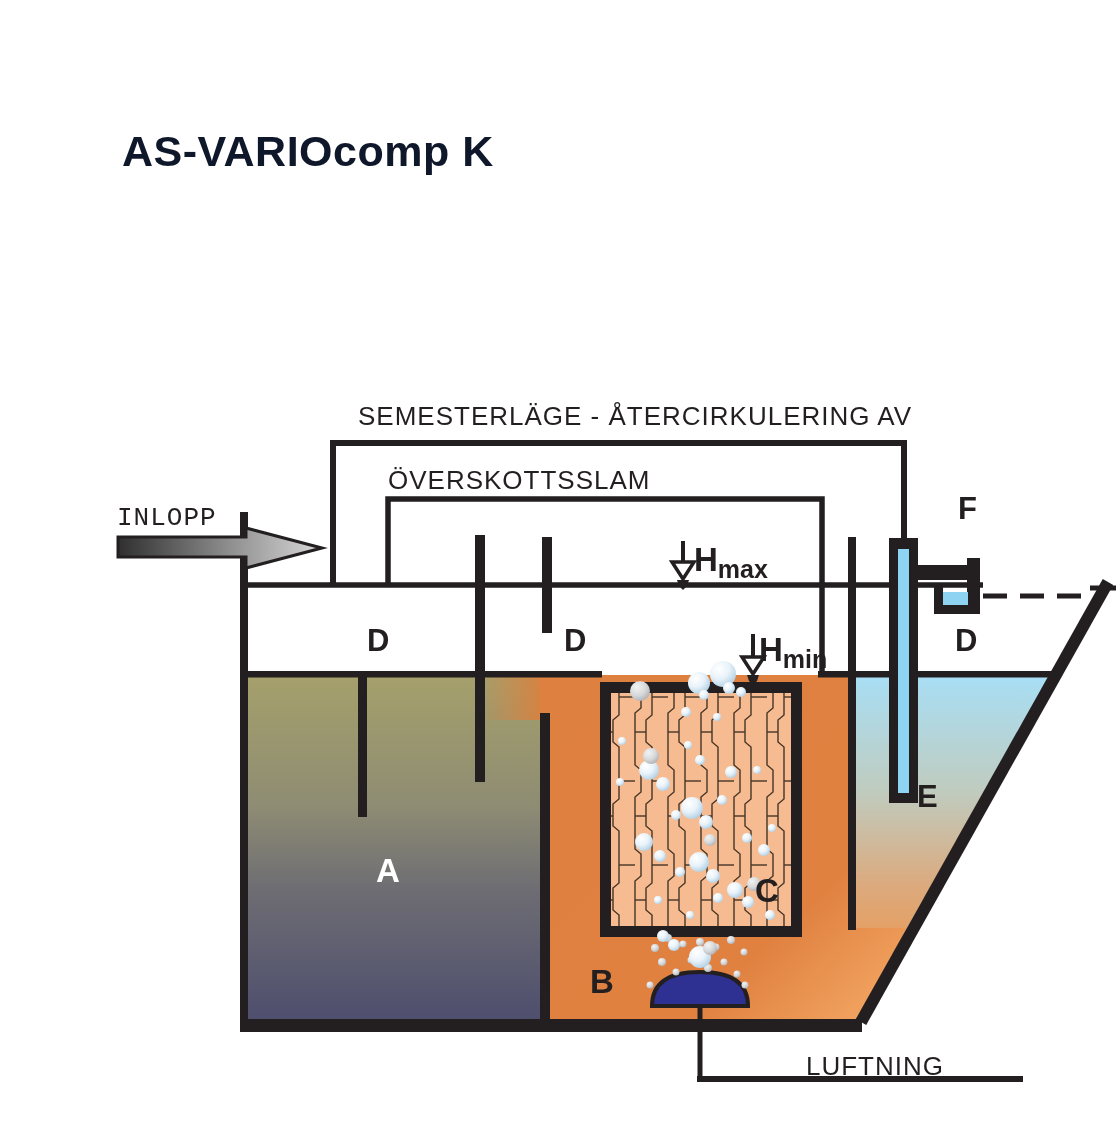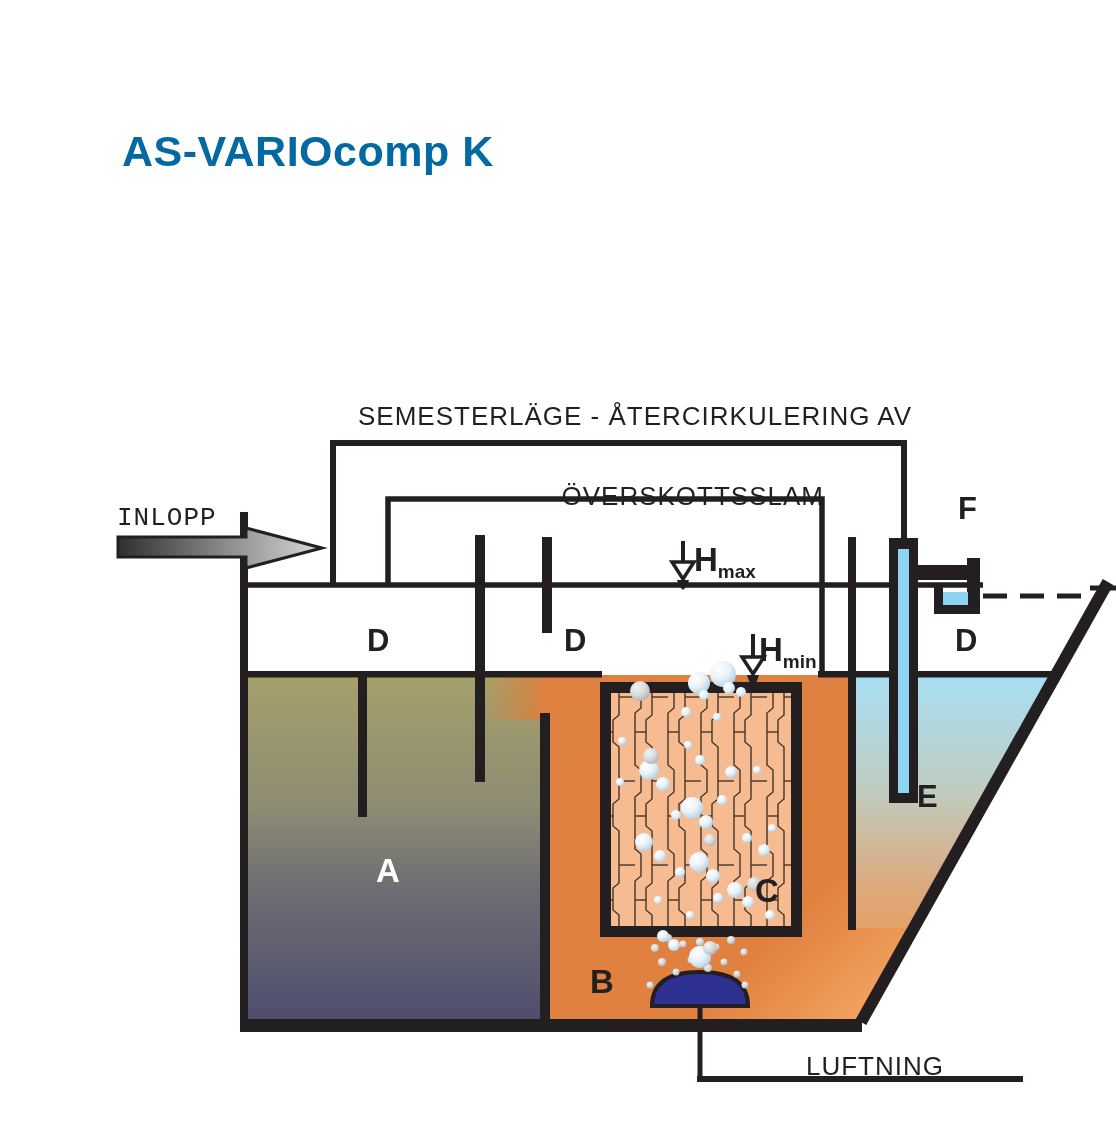--- a/index.html
+++ b/index.html
@@ -1,38 +1,38 @@
 <!DOCTYPE html>
 <html><head>
 <meta charset="utf-8">
 <style>
   html,body{margin:0;padding:0;background:#ffffff;}
   #stage{position:relative;width:1116px;height:1122px;background:#ffffff;overflow:hidden;
          font-family:"Liberation Sans",sans-serif;color:#231f20;}
   #diagram-svg{position:absolute;left:0;top:0;}
   .lbl{position:absolute;white-space:nowrap;line-height:1;}
-  .title{left:122px;top:130px;font-size:43px;font-weight:bold;letter-spacing:0.5px;color:#0369a1;}
+  .title{left:122px;top:130px;font-size:43px;font-weight:bold;letter-spacing:0.5px;color:#0f172a;}
   .pipe-lbl{font-size:26px;font-weight:400;letter-spacing:1px;color:#231f20;}
   .semester{left:358px;top:403px;width:520px;text-align:left;}
-  .overskott{left:388px;top:483px;width:436px;text-align:right;}
+  .overskott{left:388px;top:467px;width:436px;text-align:left;}
   .inlopp{left:117px;top:505px;font-family:Liberation Mono, monospace;}
   .luftning{left:806px;top:1045px;margin-top:8px;}
   .zone-lbl{font-size:33px;font-weight:bold;}
   .lblA{left:376px;top:854px;color:#ffffff;}
   .lblB{left:590px;top:965px;}
   .lblC{left:755px;top:874px;}
   .lblD1{left:367px;top:625px;font-size:31px;}
   .lblD2{left:564px;top:625px;font-size:31px;}
   .lblD3{left:955px;top:625px;font-size:31px;}
   .lblE{left:917px;top:781px;font-size:31px;}
   .lblF{left:958px;top:493px;font-size:31px;}
   .hlbl{position:absolute;font-weight:bold;font-size:33px;}
   .hmax{left:694px;top:541px;}
   .hmin{left:759px;top:631px;}
-  .hlbl sub{font-size:19px;font-weight:bold;vertical-align:-7px;letter-spacing:0;}
+  .hlbl sub{font-size:25px;font-weight:bold;vertical-align:-7px;letter-spacing:0;}
 </style>
 </head>
 <body>
 
 <div id="stage">
 
   <svg id="diagram-svg" width="1116" height="1122" viewBox="0 0 1116 1122">
     <defs>
       <linearGradient id="gradA" x1="0" y1="0" x2="0" y2="1">
         <stop offset="0" stop-color="#a5a06b"></stop>

